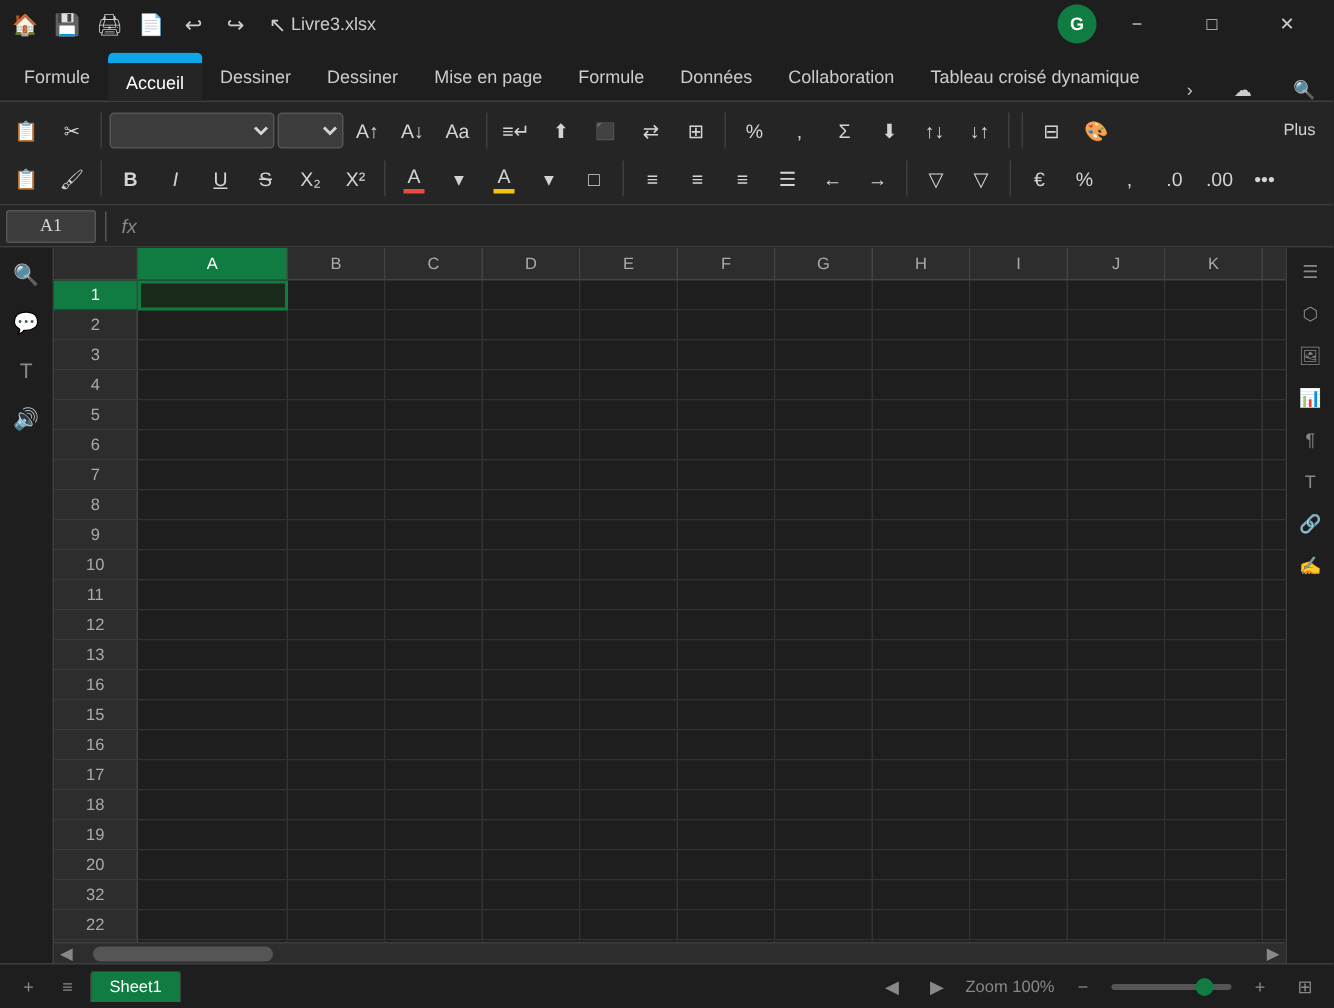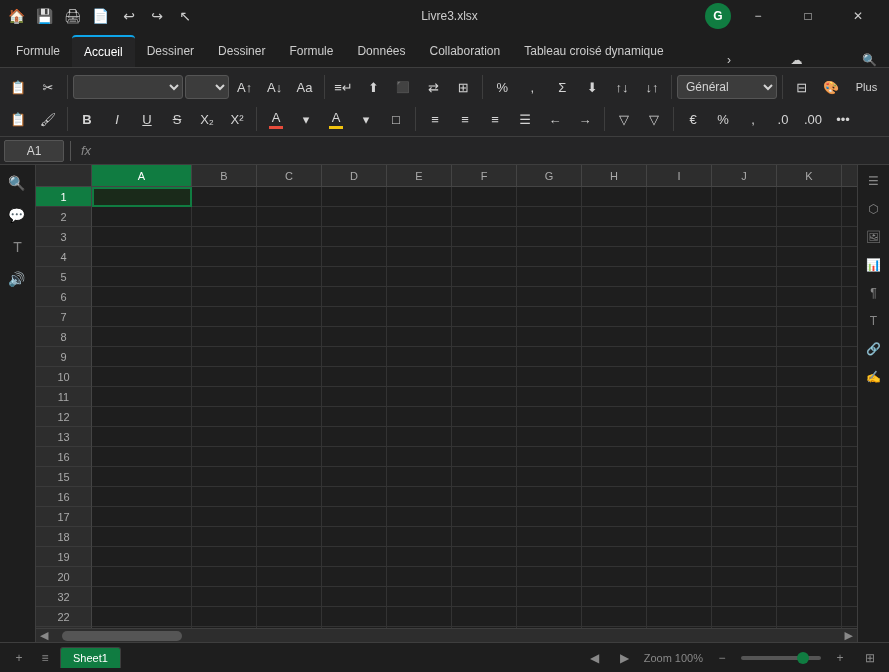--- a/index.html
+++ b/index.html
@@ -3,29 +3,29 @@
   <meta charset="utf-8">
   <style>
     * { box-sizing: border-box; margin: 0; padding: 0; }
     body { font-family: 'Segoe UI', Arial, sans-serif; font-size: 12px; background: #1e1e1e; color: #d4d4d4; width: 889px; height: 672px; overflow: hidden; display: flex; flex-direction: column; }
 
     
     .title-bar { display: flex; align-items: center; justify-content: space-between; background: #1e1e1e; height: 32px; padding: 0 8px; flex-shrink: 0; }
     .title-bar-left { display: flex; align-items: center; gap: 6px; }
     .title-bar-icons { display: flex; gap: 10px; align-items: center; }
     .title-bar-icon { width: 18px; height: 18px; display: flex; align-items: center; justify-content: center; color: #ccc; font-size: 14px; cursor: pointer; }
-    .title-bar-center { flex: 1; text-align: center; font-size: 12px; color: #ccc; }
+    .title-bar-center { flex: 1; font-size: 12px; color: #ccc; }
     .title-bar-right { display: flex; align-items: center; gap: 4px; }
     .win-btn { width: 46px; height: 32px; display: flex; align-items: center; justify-content: center; cursor: pointer; font-size: 12px; color: #ccc; }
     .avatar { width: 26px; height: 26px; border-radius: 50%; background: #107c41; display: flex; align-items: center; justify-content: center; font-size: 12px; color: white; font-weight: bold; }
 
     
     .ribbon-tabs { display: flex; align-items: flex-end; background: #1e1e1e; height: 36px; padding: 0 4px; flex-shrink: 0; border-bottom: 1px solid #3e3e3e; }
     .tab-item { padding: 6px 12px; font-size: 12px; cursor: pointer; border-radius: 4px 4px 0 0; color: #ccc; height: 32px; display: flex; align-items: center; }
-    .tab-item.active { background: #252526; color: #fff; border-top: 2px solid #0ea5e9; }
+    .tab-item.active { background: #252526; color: #fff; border-top: 7px solid #0ea5e9; }
     .tab-more { margin-left: auto; display: flex; align-items: center; padding: 0 8px; cursor: pointer; color: #ccc; }
 
     
     .ribbon { background: #252526; border-bottom: 1px solid #3e3e3e; padding: 2px 4px; flex-shrink: 0; }
     .ribbon-row { display: flex; align-items: center; height: 34px; gap: 2px; }
     .ribbon-row2 { display: flex; align-items: center; height: 30px; gap: 2px; }
     .ribbon-btn { display: flex; align-items: center; justify-content: center; width: 28px; height: 26px; border-radius: 3px; cursor: pointer; color: #d4d4d4; font-size: 13px; }
     .ribbon-separator { width: 1px; height: 24px; background: #3e3e3e; margin: 0 3px; }
     .font-selector { background: #3c3c3c; border: 1px solid #555; color: #d4d4d4; padding: 2px 4px; border-radius: 3px; width: 110px; height: 24px; font-size: 12px; cursor: pointer; }
     .size-selector { background: #3c3c3c; border: 1px solid #555; color: #d4d4d4; padding: 2px 4px; border-radius: 3px; width: 44px; height: 24px; font-size: 12px; cursor: pointer; }
@@ -33,21 +33,21 @@
     .more-btn { display: flex; align-items: center; justify-content: center; padding: 0 8px; height: 26px; border-radius: 3px; cursor: pointer; color: #d4d4d4; font-size: 11px; margin-left: auto; }
     .ribbon-bold { font-weight: bold; }
     .ribbon-italic { font-style: italic; }
     .underline-text { text-decoration: underline; }
     .strikethrough-text { text-decoration: line-through; }
     .color-indicator { width: 14px; height: 3px; background: #e74c3c; margin-top: 1px; }
     .highlight-indicator { width: 14px; height: 3px; background: #f1c40f; margin-top: 1px; }
 
     
     .formula-bar { display: flex; align-items: center; background: #252526; border-bottom: 1px solid #3e3e3e; height: 28px; padding: 0 4px; gap: 4px; flex-shrink: 0; }
-    .cell-ref { background: #3c3c3c; border: 1px solid #555; color: #d4d4d4; padding: 2px 6px; width: 60px; height: 22px; font-size: 12px; text-align: center; border-radius: 2px; }
+    .cell-ref { background: #3c3c3c; border: 1px solid #555; color: #d4d4d4; padding: 2px 6px; width: 60px; height: 22px; font-size: 12px; text-align: center; border-radius: 2px; font-family: Liberation Serif, serif; }
     .formula-divider { width: 1px; height: 20px; background: #555; margin: 0 2px; }
     .fx-label { color: #888; font-size: 13px; padding: 0 4px; font-style: italic; }
     .formula-input { flex: 1; background: transparent; border: none; color: #d4d4d4; font-size: 12px; outline: none; padding: 0 4px; }
 
     
     .main-area { display: flex; flex: 1; overflow: hidden; }
 
     
     .left-sidebar { width: 36px; background: #1e1e1e; display: flex; flex-direction: column; align-items: center; padding: 4px 0; gap: 4px; border-right: 1px solid #3e3e3e; flex-shrink: 0; }
     .sidebar-icon { width: 28px; height: 28px; display: flex; align-items: center; justify-content: center; cursor: pointer; color: #888; font-size: 14px; border-radius: 3px; }
@@ -110,20 +110,21 @@
     <div class="win-btn">□</div>
     <div class="win-btn close">✕</div>
   </div>
 </div>
 
 <div class="ribbon-tabs">
   <div class="tab-item">Formule</div>
   <div class="tab-item active">Accueil</div>
   <div class="tab-item">Dessiner</div>
   <div class="tab-item">Dessiner</div>
+  <div class="tab-item">Mise en page</div>
   <div class="tab-item">Formule</div>
   <div class="tab-item">Données</div>
   <div class="tab-item">Collaboration</div>
   <div class="tab-item">Tableau croisé dynamique</div>
   <div class="tab-more">›</div>
   <div class="tab-more">☁</div>
   <div class="tab-more">🔍</div>
 </div>
 
 <div class="ribbon">
@@ -147,31 +148,20 @@
     <div class="ribbon-btn">⊞</div>
     <div class="ribbon-separator"></div>
 
     <div class="ribbon-btn">%</div>
     <div class="ribbon-btn">,</div>
     <div class="ribbon-btn">Σ</div>
     <div class="ribbon-btn">⬇</div>
     <div class="ribbon-btn">↑↓</div>
     <div class="ribbon-btn">↓↑</div>
     <div class="ribbon-separator"></div>
-    <select class="format-select">
-      <option>Général</option>
-      <option>Nombre</option>
-      <option>Monétaire</option>
-      <option>Date</option>
-      <option>Heure</option>
-      <option>Pourcentage</option>
-      <option>Fraction</option>
-      <option>Scientifique</option>
-      <option>Texte</option>
-    </select>
     <div class="ribbon-separator"></div>
     <div class="ribbon-btn">⊟</div>
     <div class="ribbon-btn">🎨</div>
     <div class="more-btn">Plus</div>
   </div>
 
   <div class="ribbon-row2">
     <div class="ribbon-btn">📋</div>
     <div class="ribbon-btn">🖌</div>
     <div class="ribbon-separator"></div>

